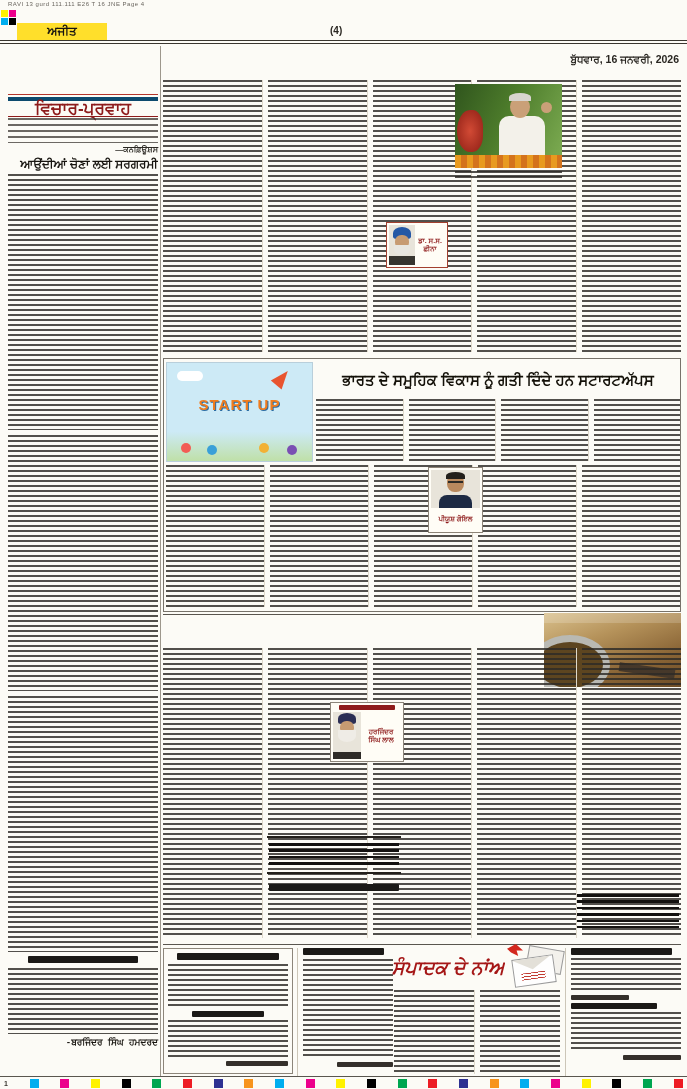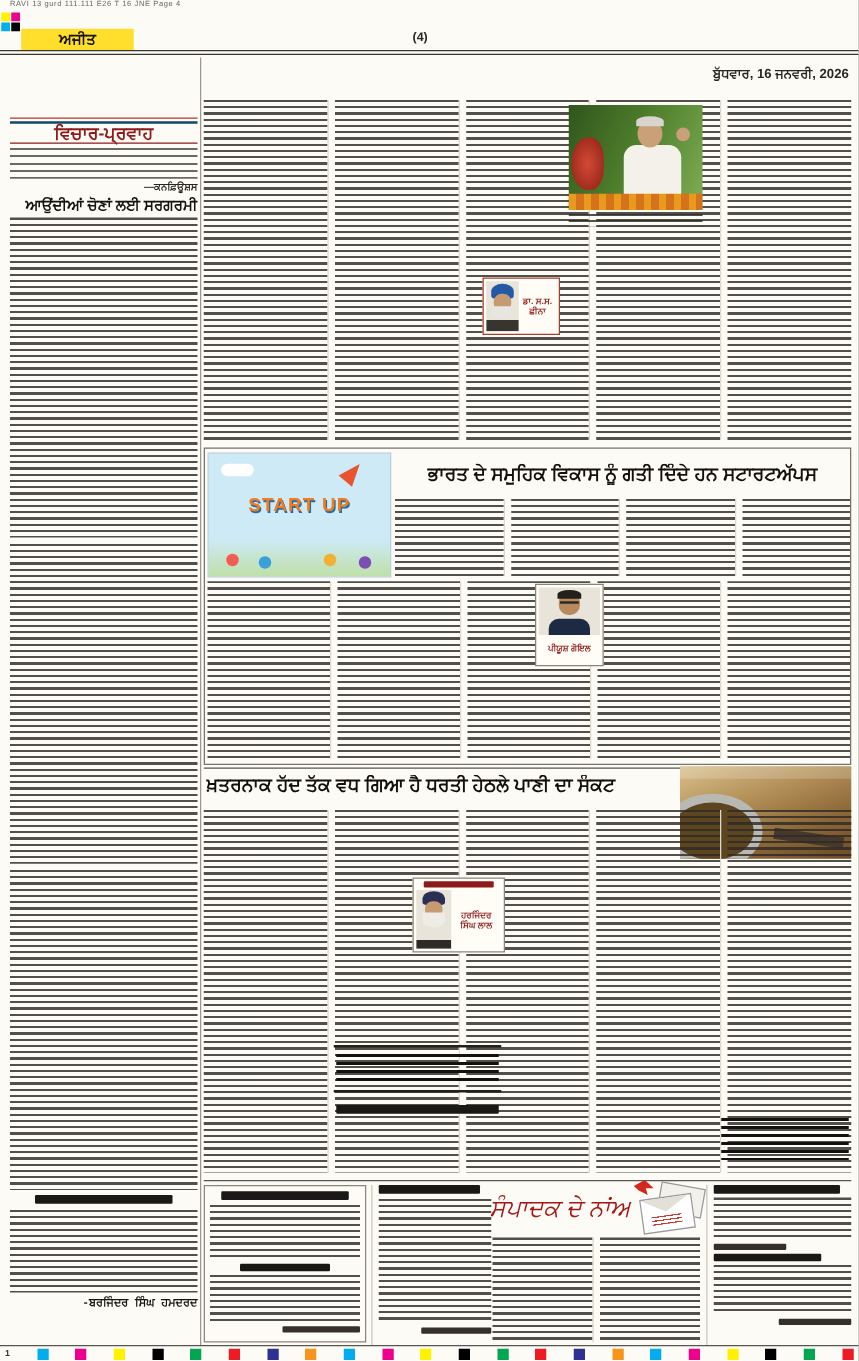--- a/index.html
+++ b/index.html
@@ -21,22 +21,22 @@
   
   .slug{font-size:6px;color:#6a665f;letter-spacing:.5px;}
   .brandstrip{background:#ffdf2b;color:#161310;font-weight:bold;font-size:12px;text-align:center;line-height:17px;}
   .pagemarker{font-size:10px;font-weight:bold;color:#2a2722;}
   .dateline{font-size:10.5px;font-weight:bold;color:#2a2722;text-align:right;margin-top:28px;}
   .dblrule{border-top:1px solid #3a362f;border-bottom:1px solid #3a362f;height:2px;}
   .regsq{position:absolute;width:7px;height:7px;}
   
   .masthead{color:#e0281e;font-weight:bold;font-size:40px;line-height:46px;text-align:center;text-shadow:0 0 1px #b31b12;}
   .regsym{font-size:9px;vertical-align:super;color:#e0281e;}
-  .sectionbanner{color:#8e1b1b;font-weight:bold;font-size:14px;text-align:center;line-height:15px;
-                 border-top:2px solid #0c4a6e;border-bottom:1px solid #8e1b1b;}
+  .sectionbanner{color:#8e1b1b;font-weight:bold;font-size:17px;text-align:center;line-height:15px;
+                 border-top:4px solid #0c4a6e;border-bottom:1px solid #8e1b1b;}
   .quoteattr{font-size:8px;font-weight:bold;text-align:right;color:#2a2722;}
   .edtitle{font-size:12px;font-weight:bold;text-align:center;color:#17140f;white-space:nowrap;overflow:hidden;}
   .edbyline{font-size:9px;font-weight:bold;text-align:right;color:#17140f;font-family:Liberation Mono, monospace;}
   
   .h-lead{font-size:21px;font-weight:bold;color:#4d2119;text-align:center;white-space:nowrap;overflow:hidden;}
   .h-sub{font-weight:bold;color:#131008;text-align:center;white-space:nowrap;overflow:hidden;}
   
   .authbox{border:1px solid #a3402f;background:#fffdf6;display:flex;align-items:stretch;padding:2px;box-sizing:border-box;}
   .authbox-v{border:1px solid #8c8376;background:#fffdf6;display:flex;flex-direction:column;padding:2px;box-sizing:border-box;}
   .a-name{flex:1;font-size:7px;font-weight:bold;color:#8e1b1b;display:flex;align-items:center;justify-content:center;text-align:center;padding:1px;}
@@ -47,21 +47,21 @@
   
   .photo-water{background:linear-gradient(160deg,#d9c08c 0%,#b5925a 35%,#8a6536 70%,#6e4d26 100%);overflow:hidden;}
   
   .illo{background:linear-gradient(#cdeaf6 0%,#cdeaf6 70%,#bfe0a8 100%);overflow:hidden;border:1px solid #b9cfdb;}
   .s-title{position:absolute;left:0;right:0;top:34%;text-align:center;font-weight:900;font-size:15px;color:#f07c1e;
            text-shadow:1px 1px 0 #2b6ca3;letter-spacing:1px;}
   
   .pullquote{border-top:2px solid #23201b;border-bottom:2px solid #23201b;padding:5px 2px;box-sizing:border-box;}
   
   .lettersbox{border:1px solid #8c857a;padding:4px;box-sizing:border-box;}
-  .lettershead{color:#a51717;font-weight:normal;font-style:italic;font-size:19px;white-space:nowrap;overflow:hidden;text-align:center;}
+  .lettershead{color:#a51717;font-weight:bold;font-style:italic;font-size:19px;white-space:nowrap;overflow:hidden;text-align:center;}
   .env{position:absolute;background:#fefefe;border:1px solid #9a9a9a;}
   .flap{position:absolute;left:0;top:0;width:0;height:0;border-left:19px solid transparent;border-right:19px solid transparent;border-top:11px solid #e3e0d8;}
   .bird{position:absolute;width:16px;height:12px;background:#d3281e;clip-path:polygon(0 40%,55% 0,100% 55%,60% 55%,70% 100%,25% 70%);}
   .scribble{position:absolute;background:repeating-linear-gradient(to bottom,#c23a30 0 1px,transparent 1px 3px);}
   
   .calbar{display:flex;align-items:center;justify-content:space-between;}
   .cal-sq{width:9px;height:9px;flex:none;}
   .botnum{font-size:7px;color:#3a362f;font-weight:bold;}
 </style>
 </head>
@@ -184,21 +184,20 @@
         <div class="shape" style="left:17px;top:11px;width:15px;height:2px;background:#2c2a26;"></div>
         <div class="shape" style="left:8px;bottom:0;width:33px;height:13px;background:#1d2a44;border-radius:8px 8px 0 0;"></div>
       </div>
       <div class="a-name" style="color:#8e1b1b;">ਪੀਯੂਸ਼ ਗੋਇਲ</div>
     </div>
   </div>
 
   <div class="abs rule" style="left:163px;top:614px;width:518px;"></div>
 
   <div class="abs" style="left:163px;top:616px;width:518px;height:328px;">
-    <div class="abs h-sub" style="left:2px;top:4px;width:392px;font-size:15px;text-align:left;">ਖ਼ਤਰਨਾਕ ਹੱਦ ਤੱਕ ਵਧ ਗਿਆ ਹੈ ਧਰਤੀ ਹੇਠਲੇ ਪਾਣੀ ਦਾ ਸੰਕਟ</div>
     <div class="abs photo-water" style="left:381px;top:-3px;width:137px;height:74px;">
       <div class="shape" style="left:-14px;bottom:-8px;width:66px;height:46px;border:7px solid #b9b9b3;border-radius:50%;background:#5d4520;"></div>
       <div class="shape" style="right:6px;bottom:12px;width:56px;height:9px;background:#4335226;background-color:#46382a;transform:rotate(8deg);"></div>
       <div class="shape" style="left:0;top:0;width:100%;height:10px;background:rgba(255,255,255,.18);"></div>
     </div>
     <div class="abs cols" style="left:0;top:32px;width:518px;height:290px;">
       <div class="col">
           <div class="txt"></div>
         </div>
       <div class="col">

